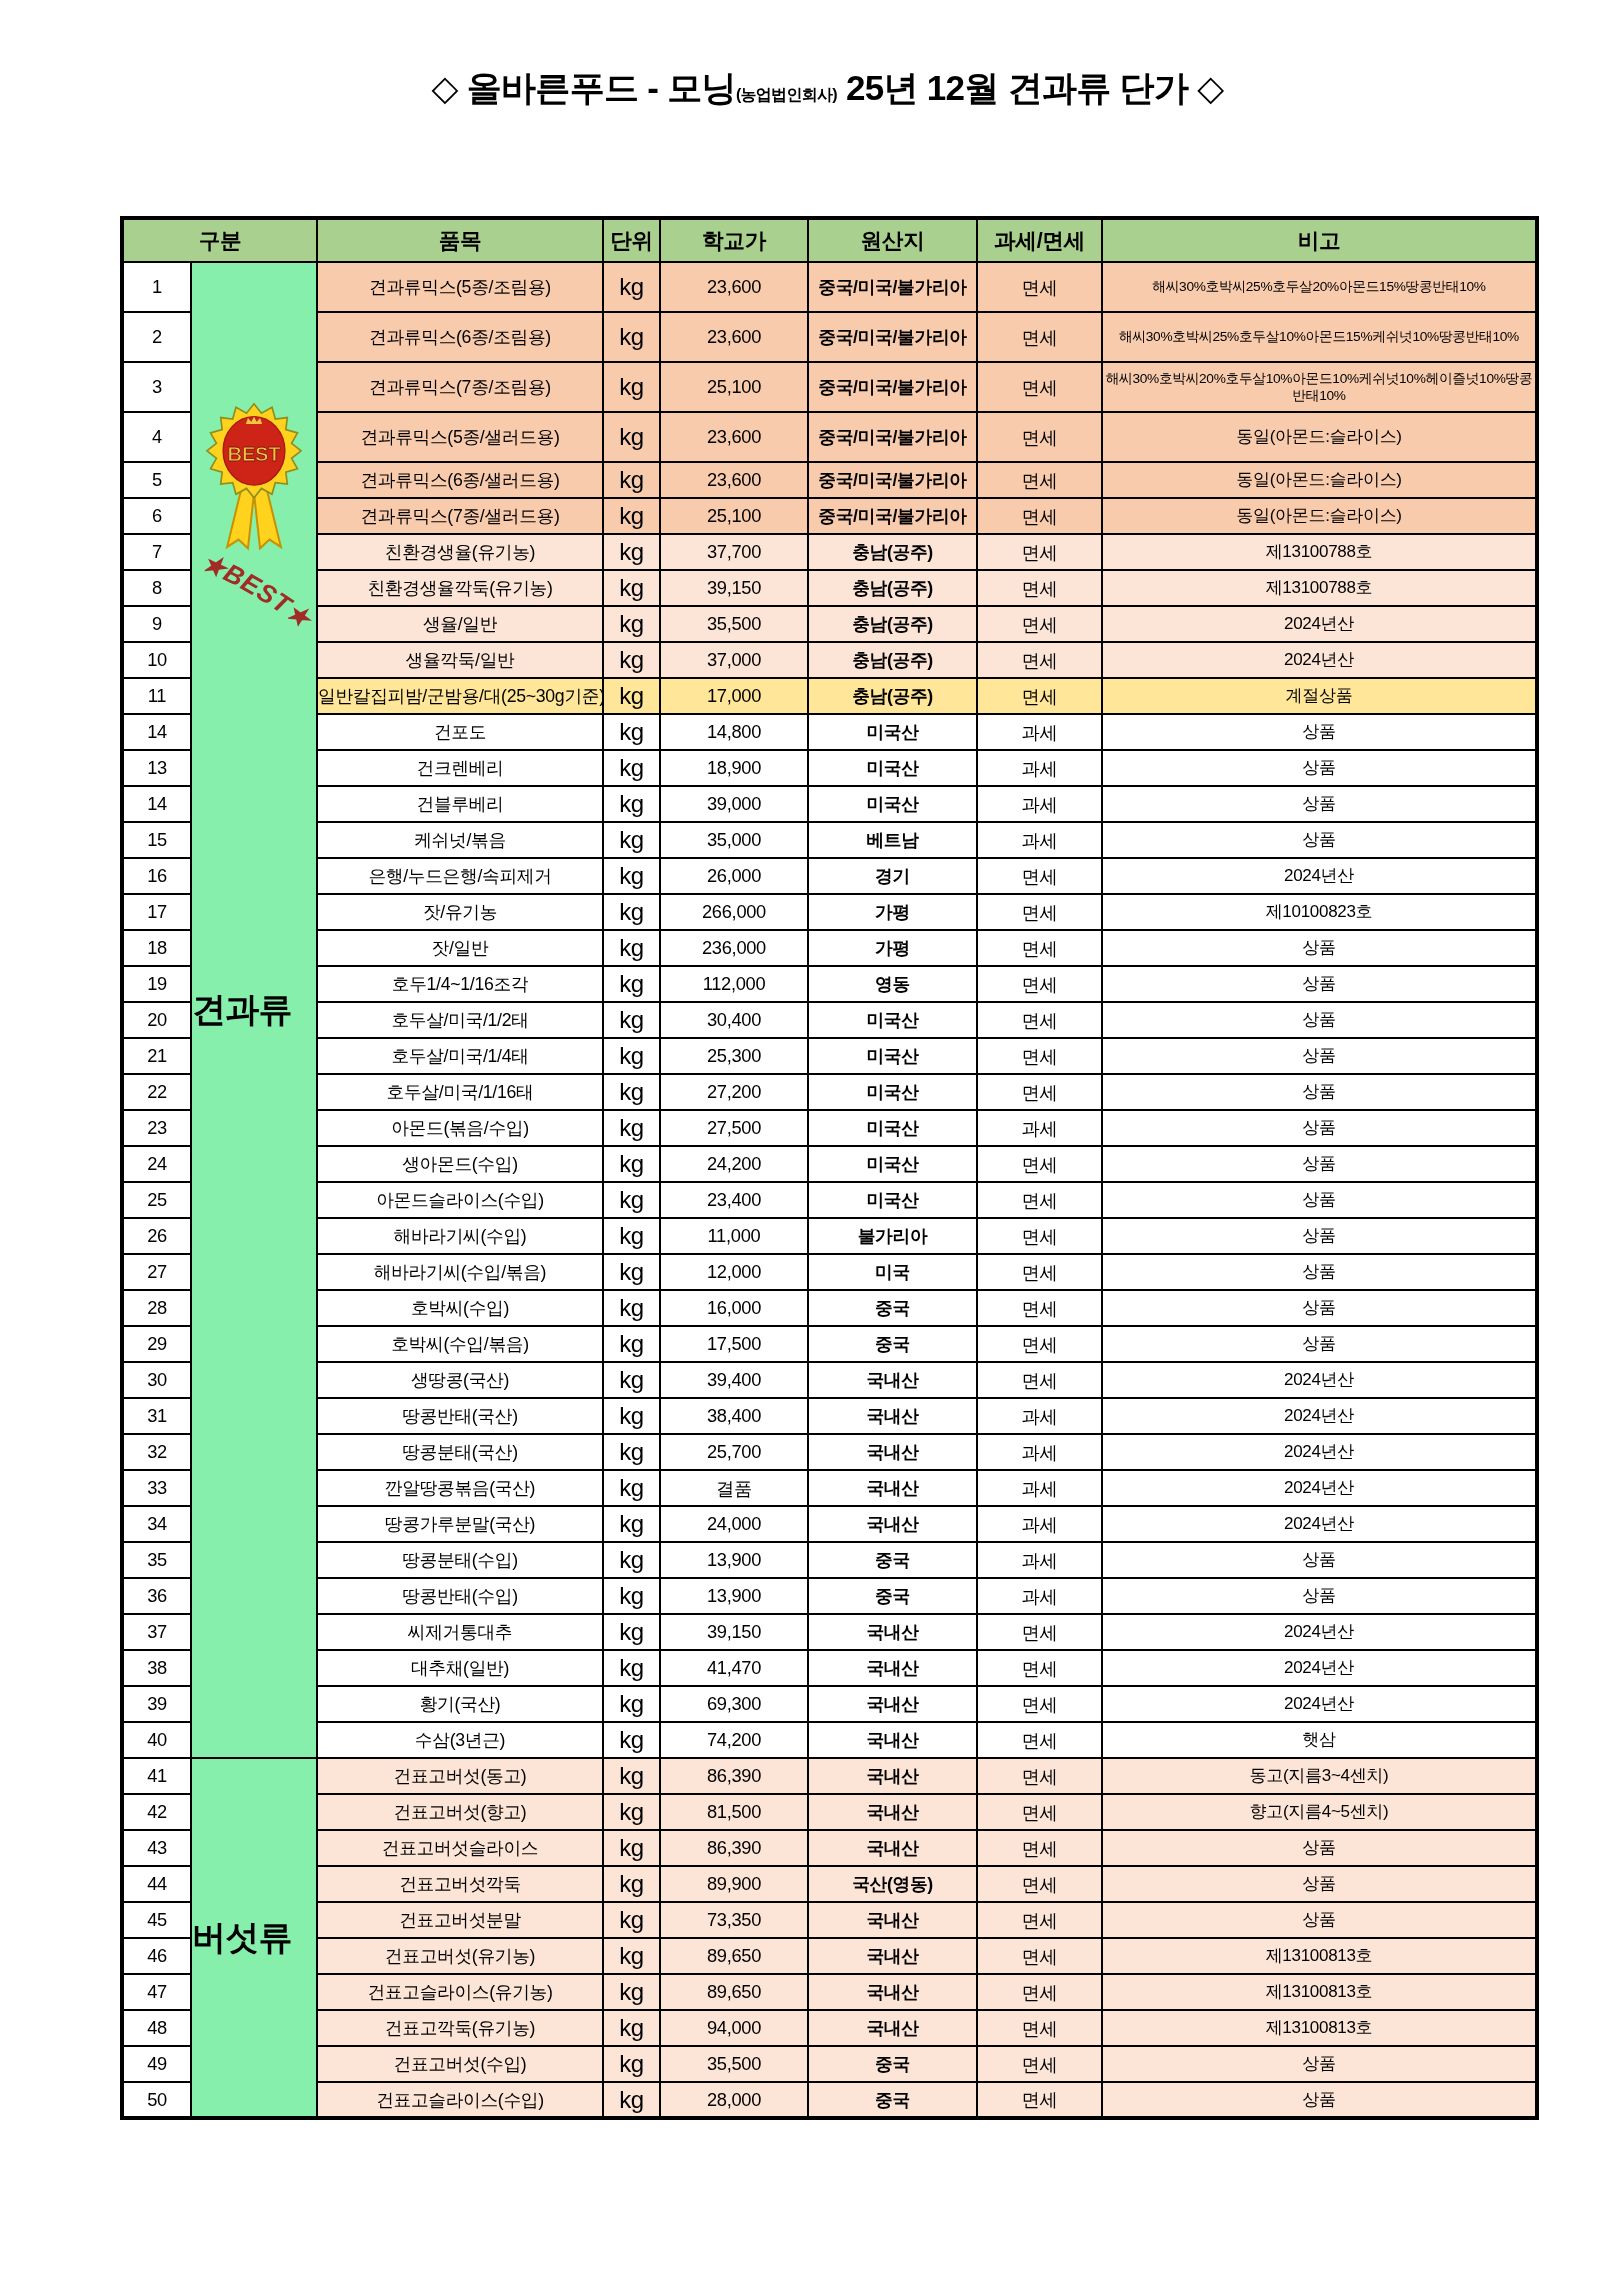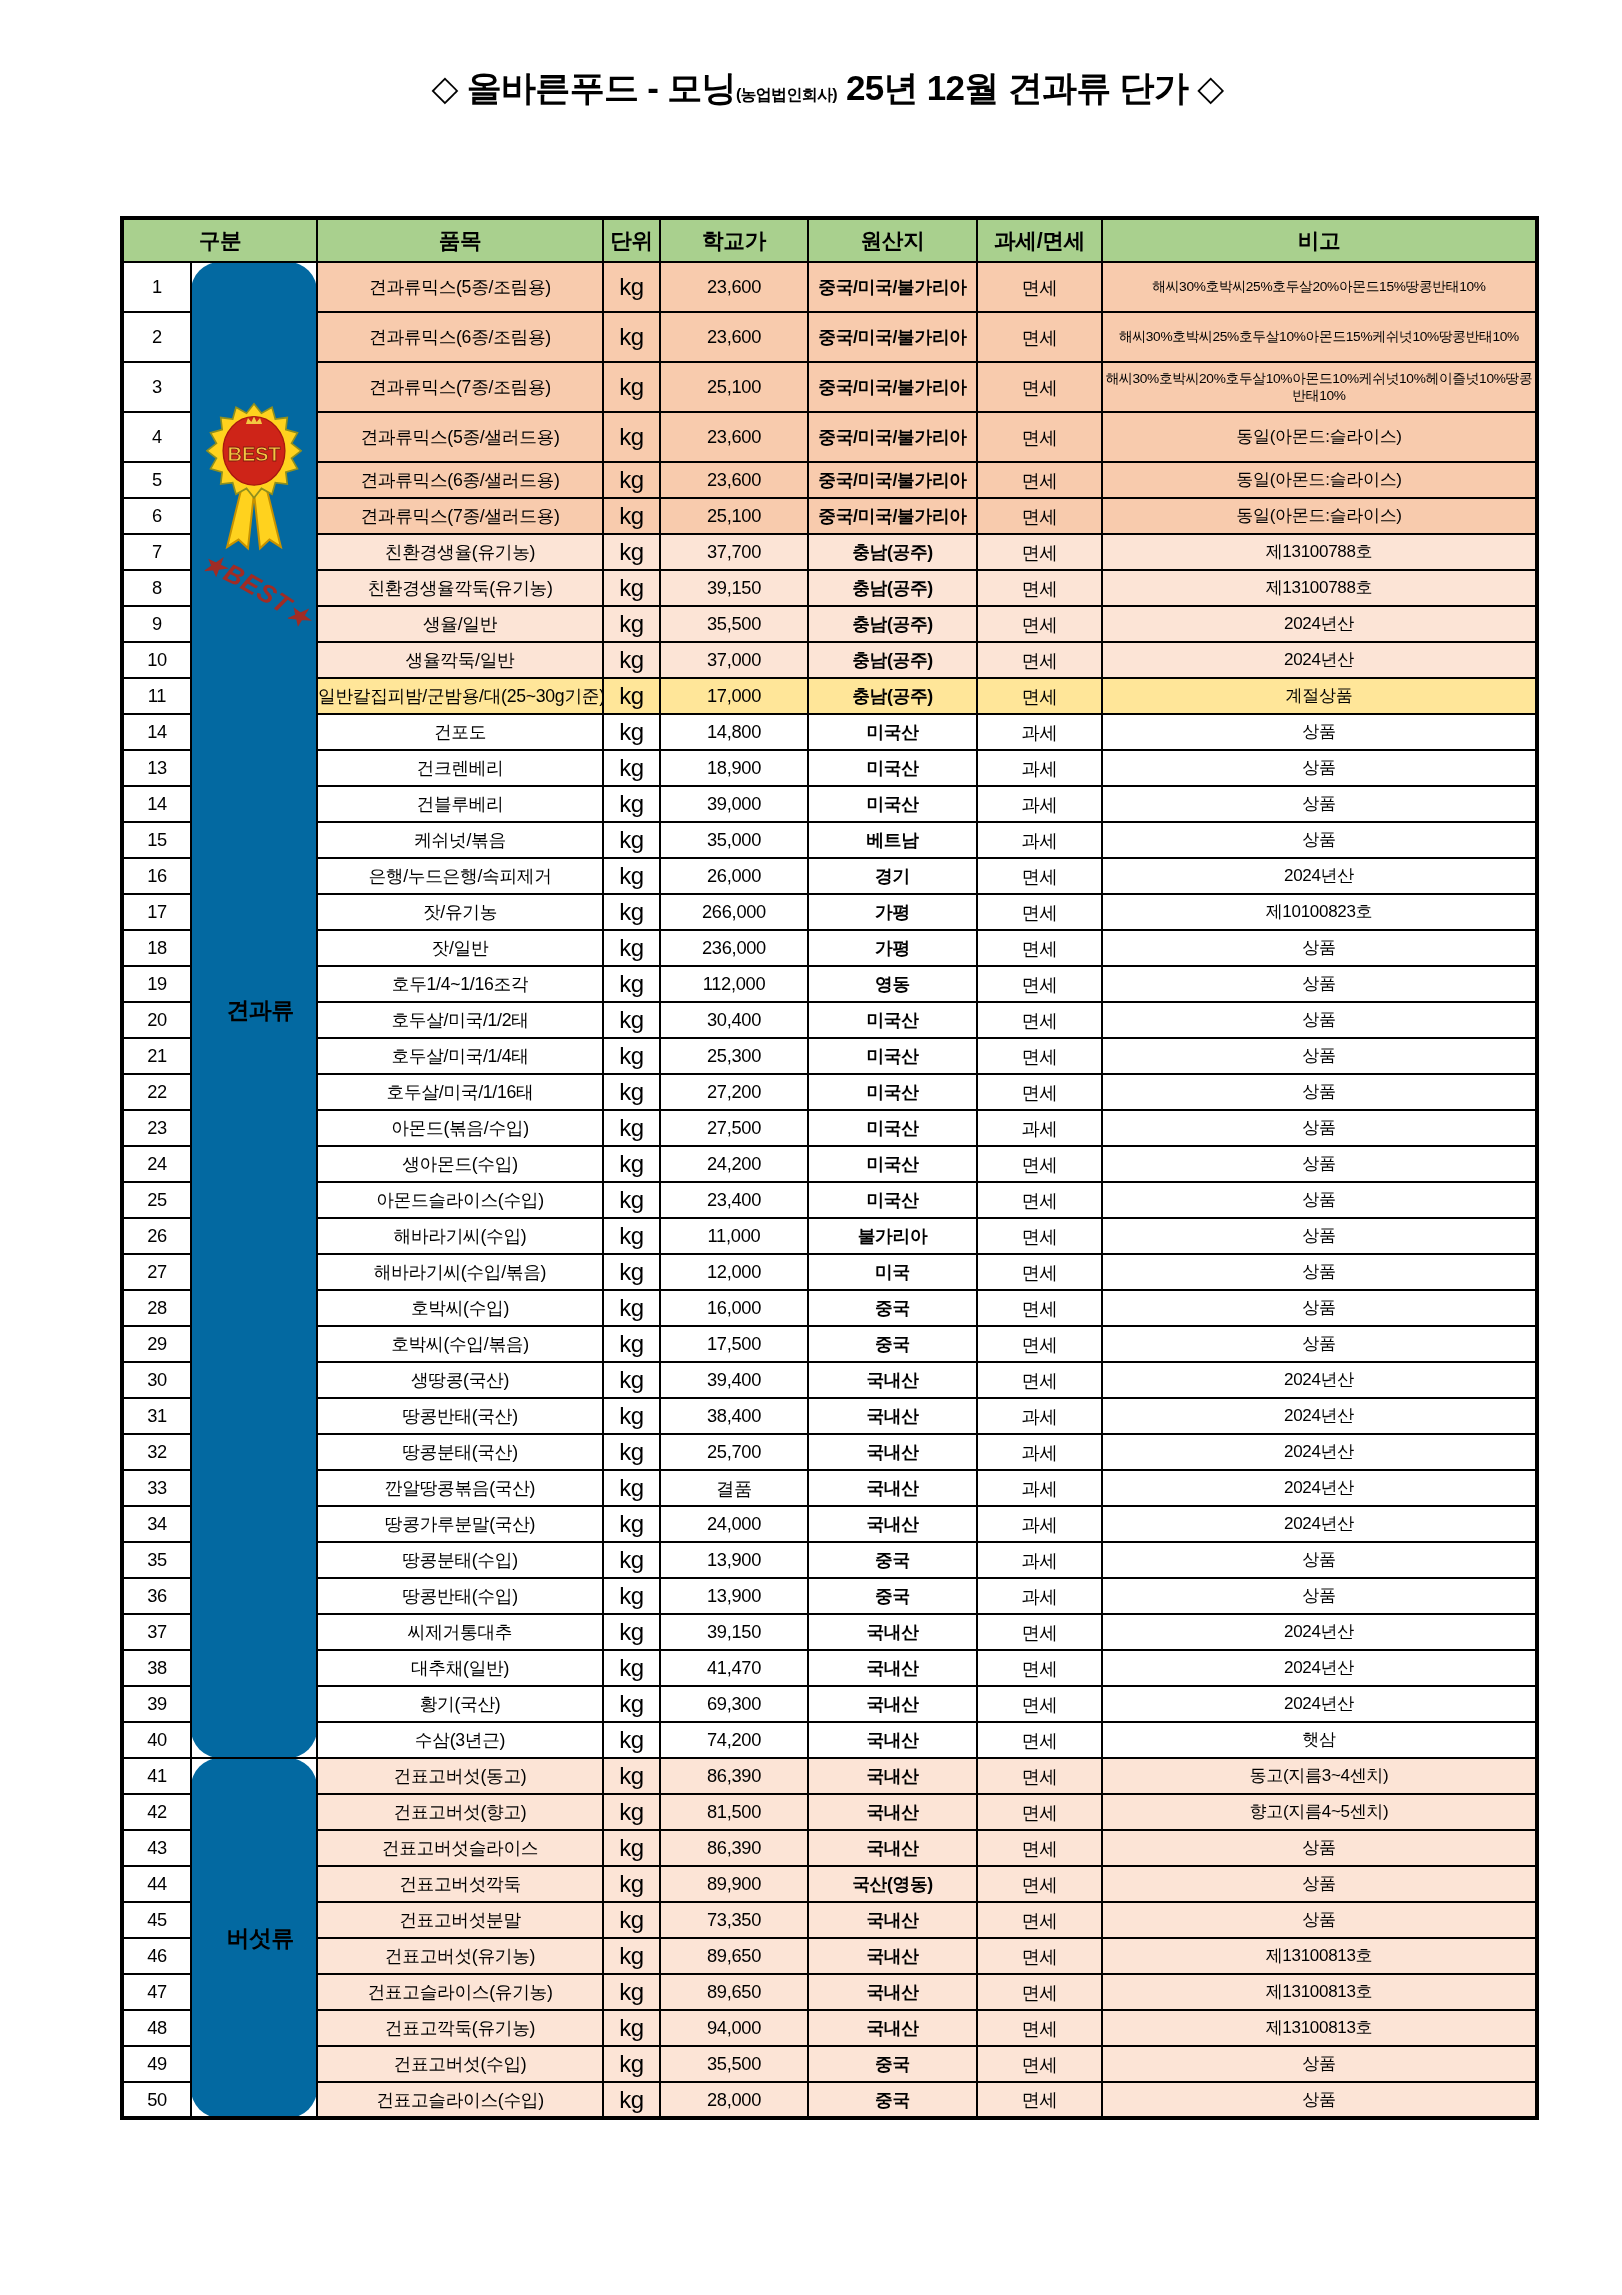--- a/index.html
+++ b/index.html
@@ -37,24 +37,24 @@
   td.c-price{ font-size:18.3px; font-weight:500; }
   td.c-origin{ font-size:17.7px; font-weight:700; white-space:nowrap; }
   td.c-tax{ font-size:18.3px; font-weight:500; }
   td.c-note{ font-size:17px; font-weight:500; line-height:1.25; padding:0 5.2px; }
   td.c-note.small-note{ font-size:13.7px; letter-spacing:-0.3px; }
   .band-mix{ background:var(--c-mix,#F8CBAD); }
   .band-eco{ background:var(--c-eco,#FCE4D6); }
   .band-season{ background:var(--c-season,#FFE699);margin-top:21px; }
   .band-plain{ background:#ffffff; }
   .band-mush{ background:var(--c-mush,#FCE4D6); }
-  td.group{ position:relative; background:#0369a1; padding:0;border-radius:29px; }
+  td.group{ position:relative; background:#86efac; padding:0; }
   .group-label{
-    position:absolute; top:50%; left:12px; right:0; transform:translateY(-50%);
-    font-weight:700; font-size:23px; text-align:center; letter-spacing:-0.7px;
+    position:absolute; top:50%; left:0; right:0; transform:translateY(-50%);
+    font-weight:700; font-size:34px; text-align:left; letter-spacing:-0.7px;
   }
   #best-medal{ position:absolute; top:124px; left:50%; transform:translateX(-50%); }
   #best-arc{ position:absolute; top:291px; left:50%; transform:translateX(-50%); }
 </style>
 </head>
 <body>
 
 <div class="page">
 
   <div class="doc-title"><span>◇  올바른푸드 - 모닝</span><span class="small">(농업법인회사)</span><span> 25년 12월 견과류 단가 ◇</span></div>

